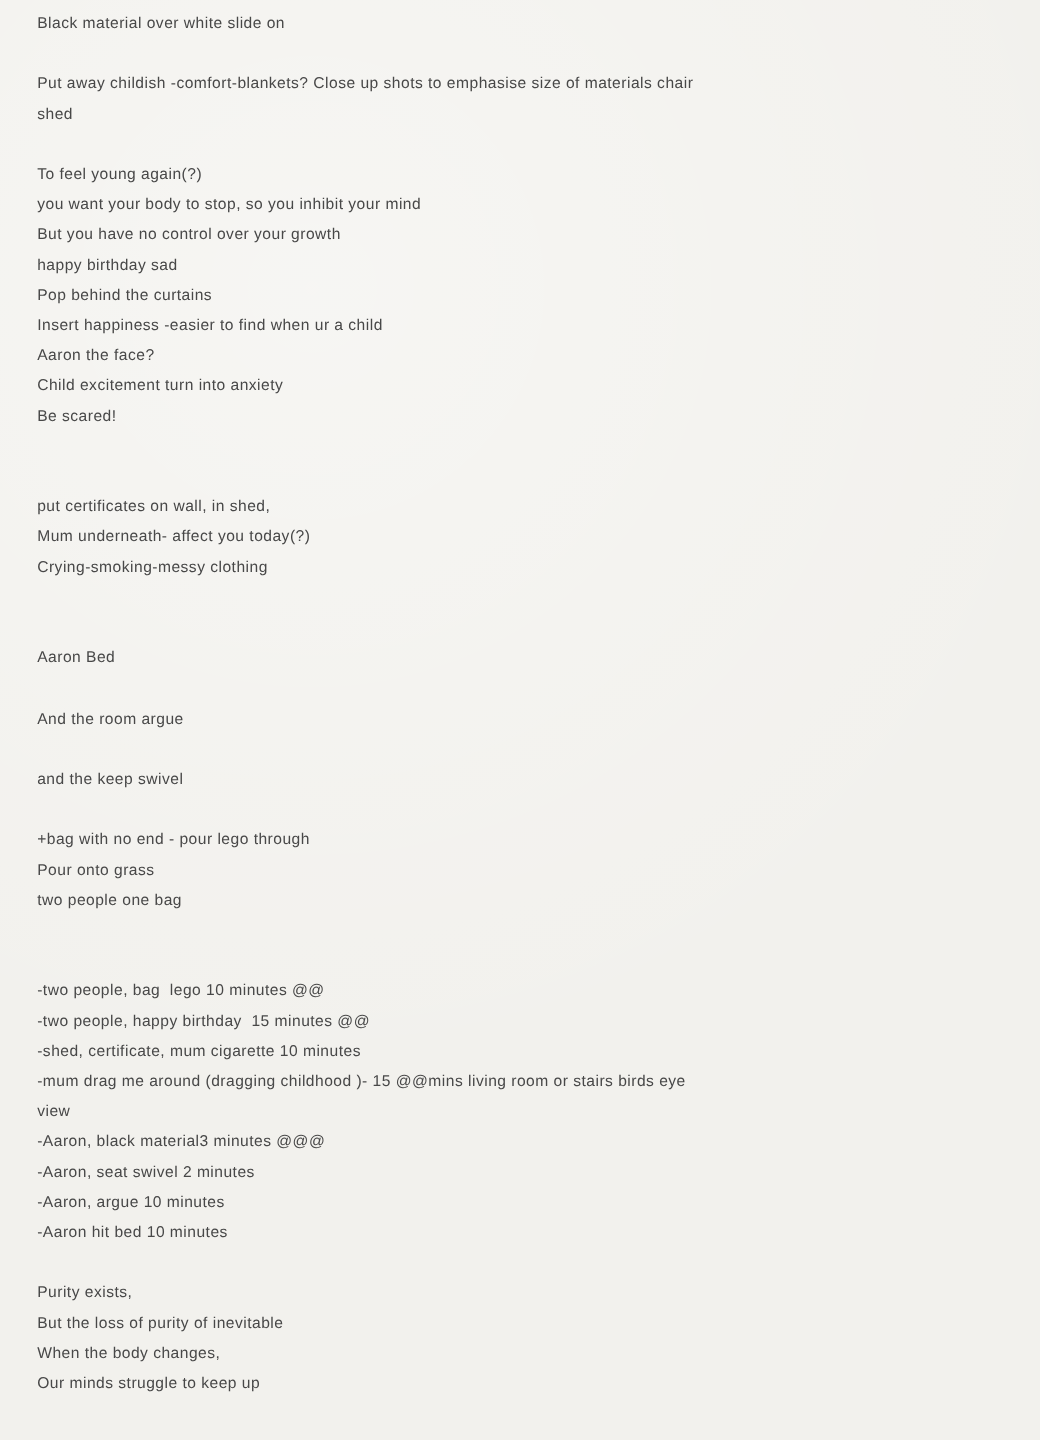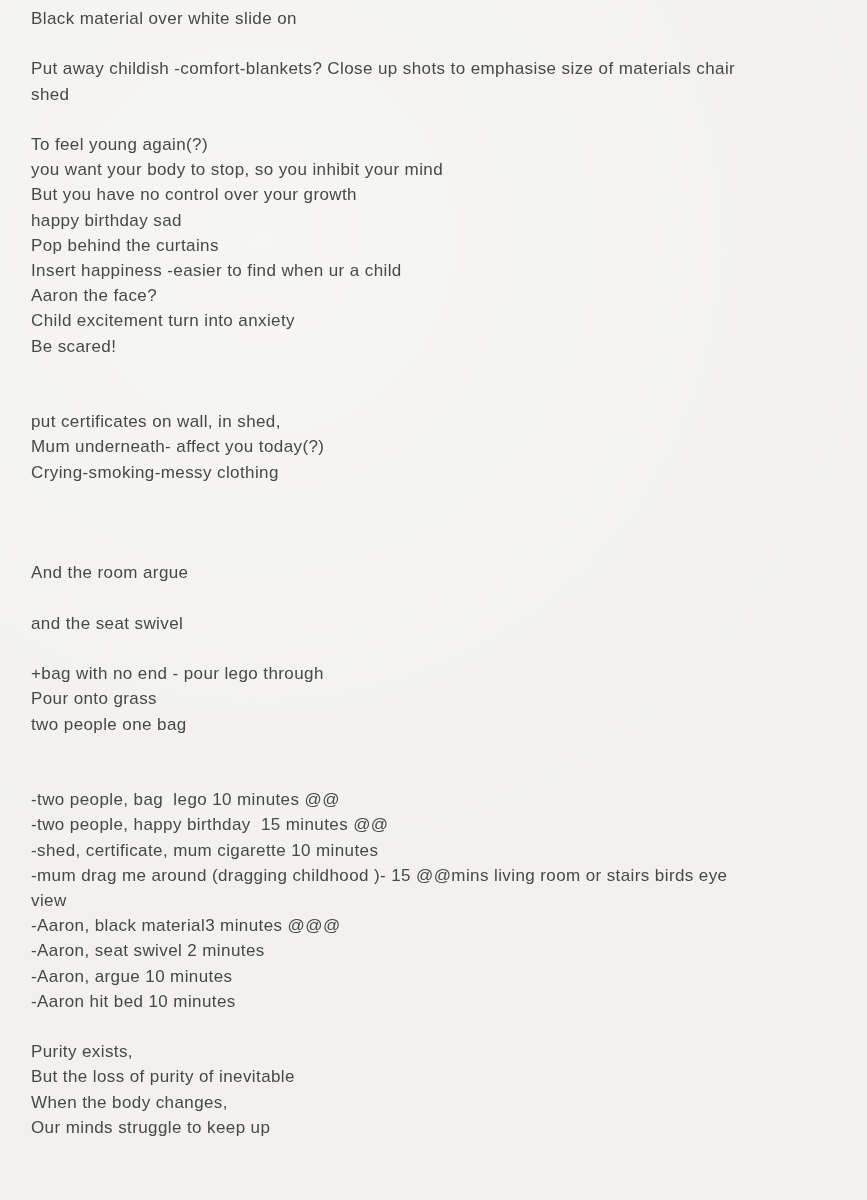--- a/index.html
+++ b/index.html
@@ -18,21 +18,21 @@
     height: 1200px;
     box-sizing: border-box;
     background:
       radial-gradient(circle at 30% 20%, rgba(255,255,255,0.35), rgba(255,255,255,0) 60%),
       #f2f1ed;
   }
   .note-body {
     box-sizing: border-box;
     padding: 6px 36px 0 31px;
     color: #484848;
-    font-size: 17px;
+    font-size: 13px;
     line-height: 25.2px;
     letter-spacing: 0.4px;
   }
   .line {
     white-space: pre;
     min-height: 25.2px;
   }
 </style>
 </head>
 <body>
@@ -53,24 +53,25 @@
       <div class="line">Aaron the face?</div>
       <div class="line">Child excitement turn into anxiety</div>
       <div class="line">Be scared!</div>
       <div class="line"></div>
       <div class="line"></div>
       <div class="line">put certificates on wall, in shed,</div>
       <div class="line">Mum underneath- affect you today(?)</div>
       <div class="line">Crying-smoking-messy clothing</div>
       <div class="line"></div>
       <div class="line"></div>
+      <div class="line">Aaron Bed</div>
       <div class="line"></div>
       <div class="line">And the room argue</div>
       <div class="line"></div>
-      <div class="line">and the seat swivel</div>
+      <div class="line">and the keep swivel</div>
       <div class="line"></div>
       <div class="line">+bag with no end - pour lego through</div>
       <div class="line">Pour onto grass</div>
       <div class="line">two people one bag</div>
       <div class="line"></div>
       <div class="line"></div>
       <div class="line">-two people, bag  lego 10 minutes @@</div>
       <div class="line">-two people, happy birthday  15 minutes @@</div>
       <div class="line">-shed, certificate, mum cigarette 10 minutes</div>
       <div class="line">-mum drag me around (dragging childhood )- 15 @@mins living room or stairs birds eye</div>

